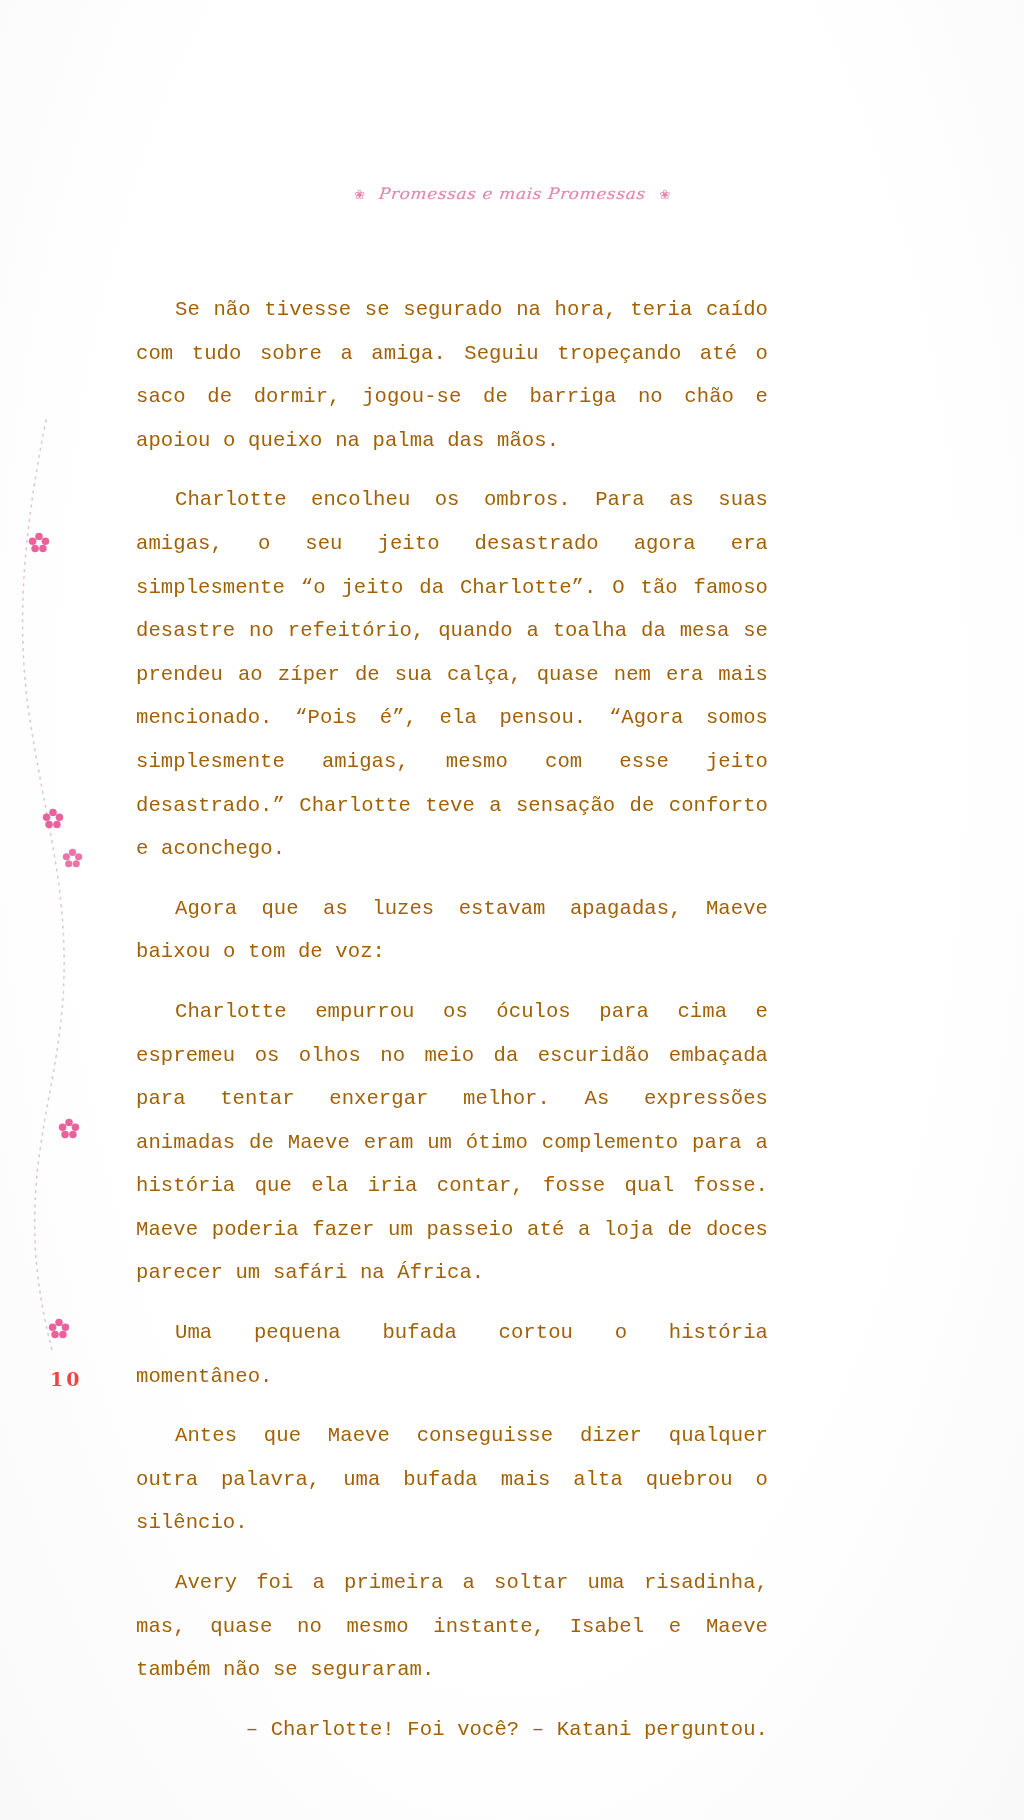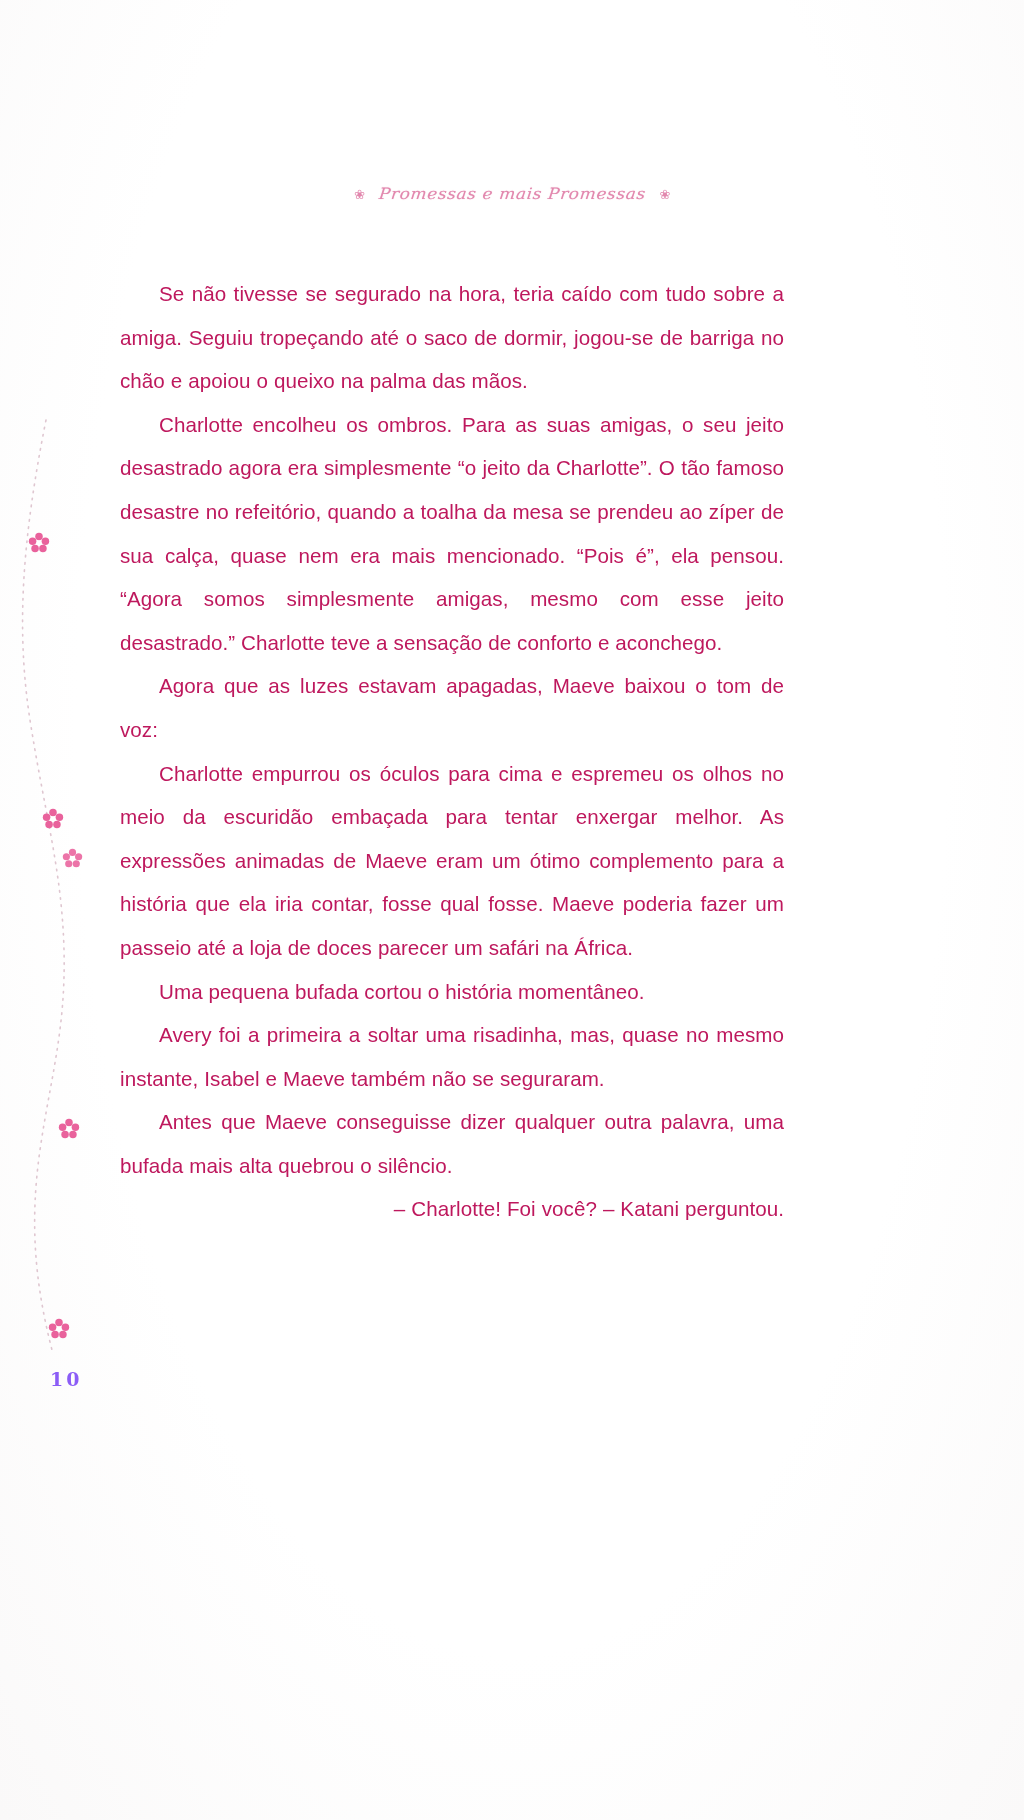--- a/index.html
+++ b/index.html
@@ -68,30 +68,30 @@
   .rh-orn.left  { transform: translateY(1px) scaleX(-1); }
 
   
   .textblock {
     position: absolute;
     left: 120px;
     top: 272px;
     width: 664px;
   }
   .textblock p {
-    margin: 0;
+    margin: 16px;
     font-size: 20.6px;
     line-height: 43.6px;
     text-align: justify;
     text-indent: 39px;
-    color: #be185d;
+    color: #a16207;
     letter-spacing: 0.05px;
     word-spacing: 0.2px;
     hyphens: none;
-    font-family: Liberation Sans, sans-serif;
+    font-family: Liberation Mono, monospace;
   }
   .textblock p:last-child { text-align: right; }
   .textblock p.dialogue   { }
 
   
   .vine {
     position: absolute;
     left: 0;
     top: 420px;
     width: 150px;
@@ -108,21 +108,21 @@
   .flower svg { display: block; }
 
   
   .folio {
     position: absolute;
     left: 50px;
     top: 1368px;
     font-family: "DejaVu Serif", "Liberation Serif", serif;
     font-size: 19px;
     letter-spacing: 3px;
-    color: #8b5cf6;
+    color: #ef4444;
     font-weight: 600;
   }
 </style>
 </head>
 <body>
 
 <div class="page">
 
   <div class="paper-tint"></div>
 
@@ -205,20 +205,20 @@
       <circle cx="12" cy="12" r="2.6" fill="#ffffff"></circle>
     </svg>
   </div>
 
   <div class="textblock">
     <p>Se não tivesse se segurado na hora, teria caído com tudo sobre a amiga. Seguiu tropeçando até o saco de dormir, jogou-se de barriga no chão e apoiou o queixo na palma das mãos.</p>
     <p>Charlotte encolheu os ombros. Para as suas amigas, o seu jeito desastrado agora era simplesmente “o jeito da Charlotte”. O tão famoso desastre no refeitório, quando a toalha da mesa se prendeu ao zíper de sua calça, quase nem era mais mencionado. “Pois é”, ela pensou. “Agora somos simplesmente amigas, mesmo com esse jeito desastrado.” Charlotte teve a sensação de conforto e aconchego.</p>
     <p>Agora que as luzes estavam apagadas, Maeve baixou o tom de voz:</p>
     <p>Charlotte empurrou os óculos para cima e espremeu os olhos no meio da escuridão embaçada para tentar enxergar melhor. As expressões animadas de Maeve eram um ótimo complemento para a história que ela iria contar, fosse qual fosse. Maeve poderia fazer um passeio até a loja de doces parecer um safári na África.</p>
     <p>Uma pequena bufada cortou o história momentâneo.</p>
+    <p>Antes que Maeve conseguisse dizer qualquer outra palavra, uma bufada mais alta quebrou o silêncio.</p>
     <p>Avery foi a primeira a soltar uma risadinha, mas, quase no mesmo instante, Isabel e Maeve também não se seguraram.</p>
-    <p>Antes que Maeve conseguisse dizer qualquer outra palavra, uma bufada mais alta quebrou o silêncio.</p>
     <p class="dialogue">– Charlotte! Foi você? – Katani perguntou.</p>
   </div>
 
   <div class="folio">10</div>
 
 </div>
 
 </body></html>

